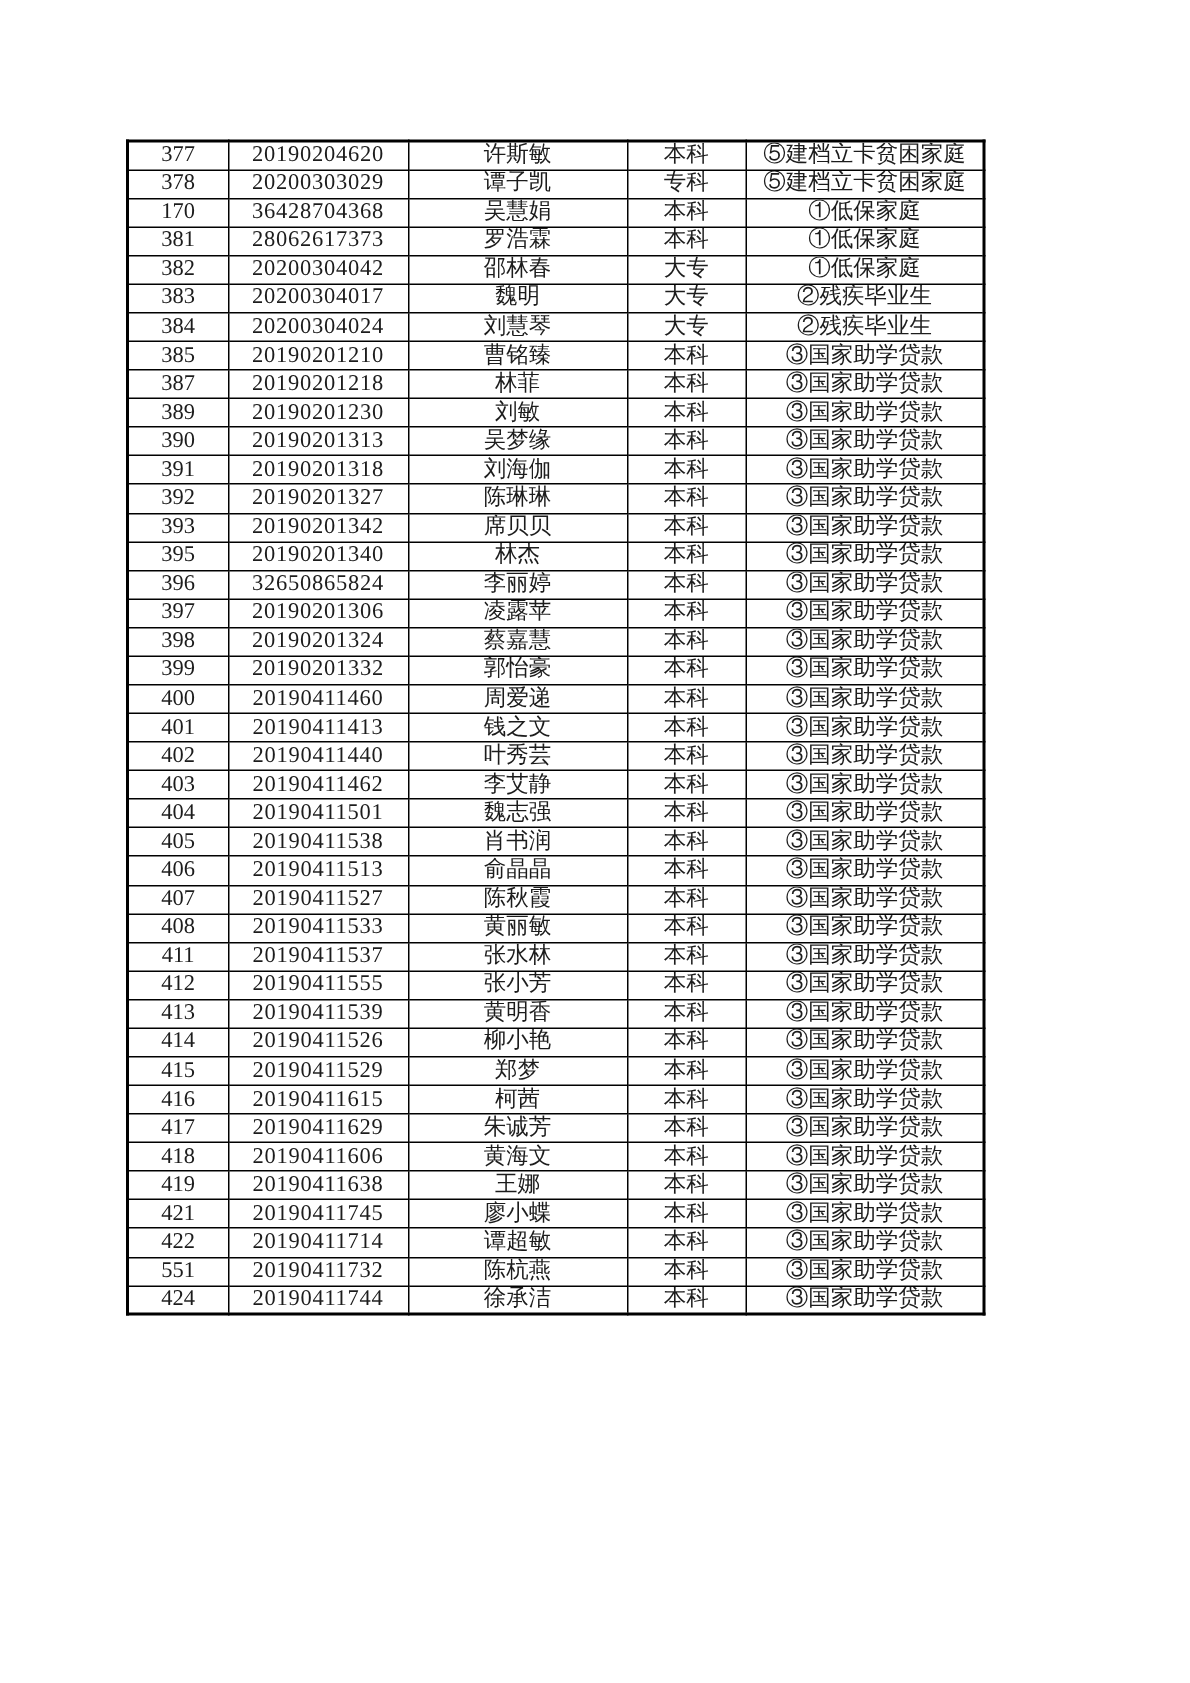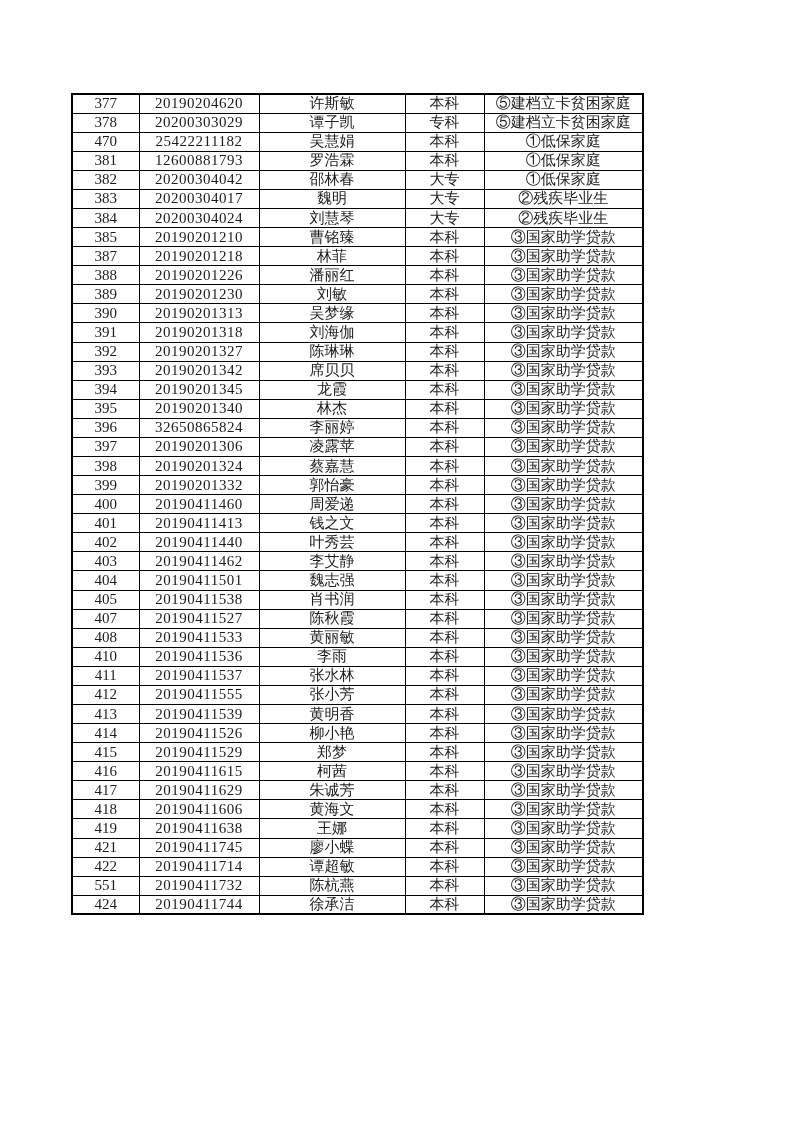--- a/index.html
+++ b/index.html
@@ -18,21 +18,21 @@
   .page {
     position: absolute;
     left: 0;
     top: 0;
     width: 793px;
     height: 1122px;
     background: #ffffff;
   }
   table.roster {
     position: absolute;
-    left: 71px;
+    left: 84px;
     top: 93px;
     width: 571px;
     border-collapse: collapse;
     table-layout: fixed;
     border: 2px solid #000000;
     padding-left: 24px;
   }
   table.roster td {
     border: 1px solid #000000;
     text-align: center;
@@ -73,29 +73,29 @@
     <td class="c-category">⑤建档立卡贫困家庭</td>
   </tr>
         <tr>
     <td class="c-no">378</td>
     <td class="c-id">20200303029</td>
     <td class="c-name">谭子凯</td>
     <td class="c-degree">专科</td>
     <td class="c-category">⑤建档立卡贫困家庭</td>
   </tr>
         <tr>
-    <td class="c-no">470</td>
-    <td class="c-id">25422211182</td>
+    <td class="c-no">170</td>
+    <td class="c-id">36428704368</td>
     <td class="c-name">吴慧娟</td>
     <td class="c-degree">本科</td>
     <td class="c-category">①低保家庭</td>
   </tr>
         <tr>
     <td class="c-no">381</td>
-    <td class="c-id">12600881793</td>
+    <td class="c-id">28062617373</td>
     <td class="c-name">罗浩霖</td>
     <td class="c-degree">本科</td>
     <td class="c-category">①低保家庭</td>
   </tr>
         <tr>
     <td class="c-no">382</td>
     <td class="c-id">20200304042</td>
     <td class="c-name">邵林春</td>
     <td class="c-degree">大专</td>
     <td class="c-category">①低保家庭</td>
@@ -122,27 +122,20 @@
     <td class="c-category">③国家助学贷款</td>
   </tr>
         <tr>
     <td class="c-no">387</td>
     <td class="c-id">20190201218</td>
     <td class="c-name">林菲</td>
     <td class="c-degree">本科</td>
     <td class="c-category">③国家助学贷款</td>
   </tr>
         <tr>
-    <td class="c-no">388</td>
-    <td class="c-id">20190201226</td>
-    <td class="c-name">潘丽红</td>
-    <td class="c-degree">本科</td>
-    <td class="c-category">③国家助学贷款</td>
-  </tr>
-        <tr>
     <td class="c-no">389</td>
     <td class="c-id">20190201230</td>
     <td class="c-name">刘敏</td>
     <td class="c-degree">本科</td>
     <td class="c-category">③国家助学贷款</td>
   </tr>
         <tr>
     <td class="c-no">390</td>
     <td class="c-id">20190201313</td>
     <td class="c-name">吴梦缘</td>
@@ -164,27 +157,20 @@
     <td class="c-category">③国家助学贷款</td>
   </tr>
         <tr>
     <td class="c-no">393</td>
     <td class="c-id">20190201342</td>
     <td class="c-name">席贝贝</td>
     <td class="c-degree">本科</td>
     <td class="c-category">③国家助学贷款</td>
   </tr>
         <tr>
-    <td class="c-no">394</td>
-    <td class="c-id">20190201345</td>
-    <td class="c-name">龙霞</td>
-    <td class="c-degree">本科</td>
-    <td class="c-category">③国家助学贷款</td>
-  </tr>
-        <tr>
     <td class="c-no">395</td>
     <td class="c-id">20190201340</td>
     <td class="c-name">林杰</td>
     <td class="c-degree">本科</td>
     <td class="c-category">③国家助学贷款</td>
   </tr>
         <tr>
     <td class="c-no">396</td>
     <td class="c-id">32650865824</td>
     <td class="c-name">李丽婷</td>
@@ -248,37 +234,37 @@
     <td class="c-category">③国家助学贷款</td>
   </tr>
         <tr>
     <td class="c-no">405</td>
     <td class="c-id">20190411538</td>
     <td class="c-name">肖书润</td>
     <td class="c-degree">本科</td>
     <td class="c-category">③国家助学贷款</td>
   </tr>
         <tr>
+    <td class="c-no">406</td>
+    <td class="c-id">20190411513</td>
+    <td class="c-name">俞晶晶</td>
+    <td class="c-degree">本科</td>
+    <td class="c-category">③国家助学贷款</td>
+  </tr>
+        <tr>
     <td class="c-no">407</td>
     <td class="c-id">20190411527</td>
     <td class="c-name">陈秋霞</td>
     <td class="c-degree">本科</td>
     <td class="c-category">③国家助学贷款</td>
   </tr>
         <tr>
     <td class="c-no">408</td>
     <td class="c-id">20190411533</td>
     <td class="c-name">黄丽敏</td>
-    <td class="c-degree">本科</td>
-    <td class="c-category">③国家助学贷款</td>
-  </tr>
-        <tr>
-    <td class="c-no">410</td>
-    <td class="c-id">20190411536</td>
-    <td class="c-name">李雨</td>
     <td class="c-degree">本科</td>
     <td class="c-category">③国家助学贷款</td>
   </tr>
         <tr>
     <td class="c-no">411</td>
     <td class="c-id">20190411537</td>
     <td class="c-name">张水林</td>
     <td class="c-degree">本科</td>
     <td class="c-category">③国家助学贷款</td>
   </tr>

